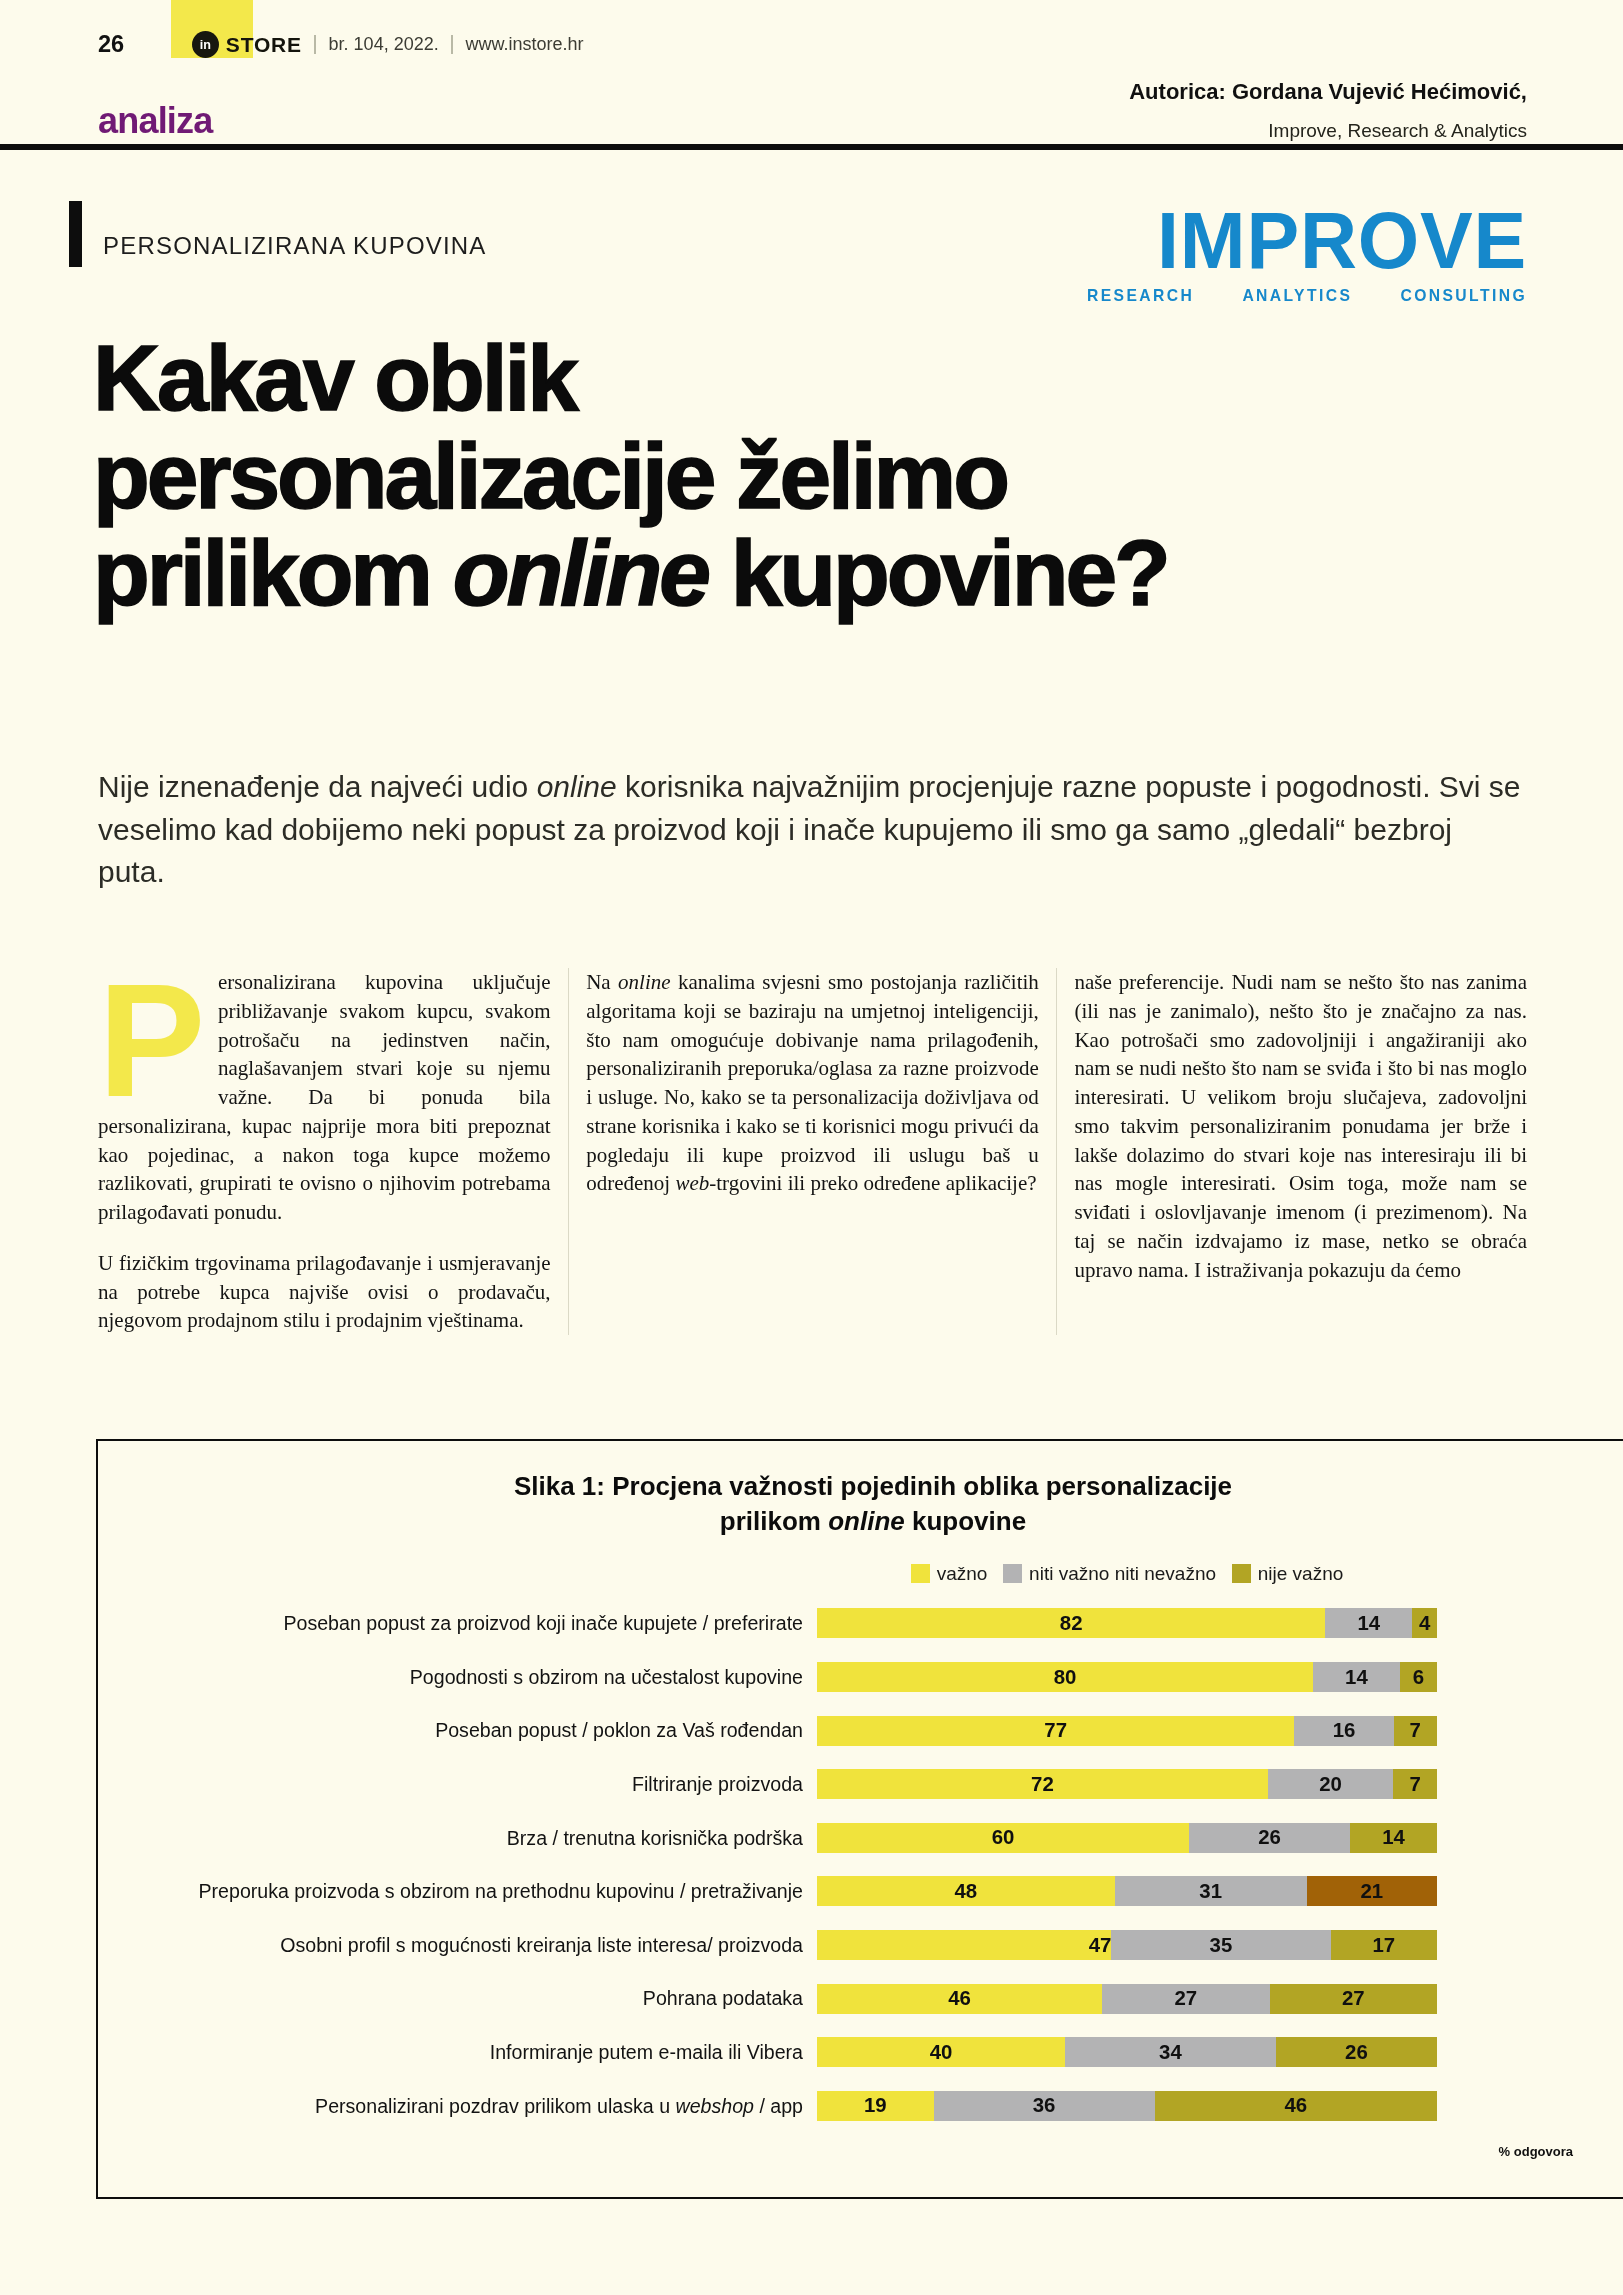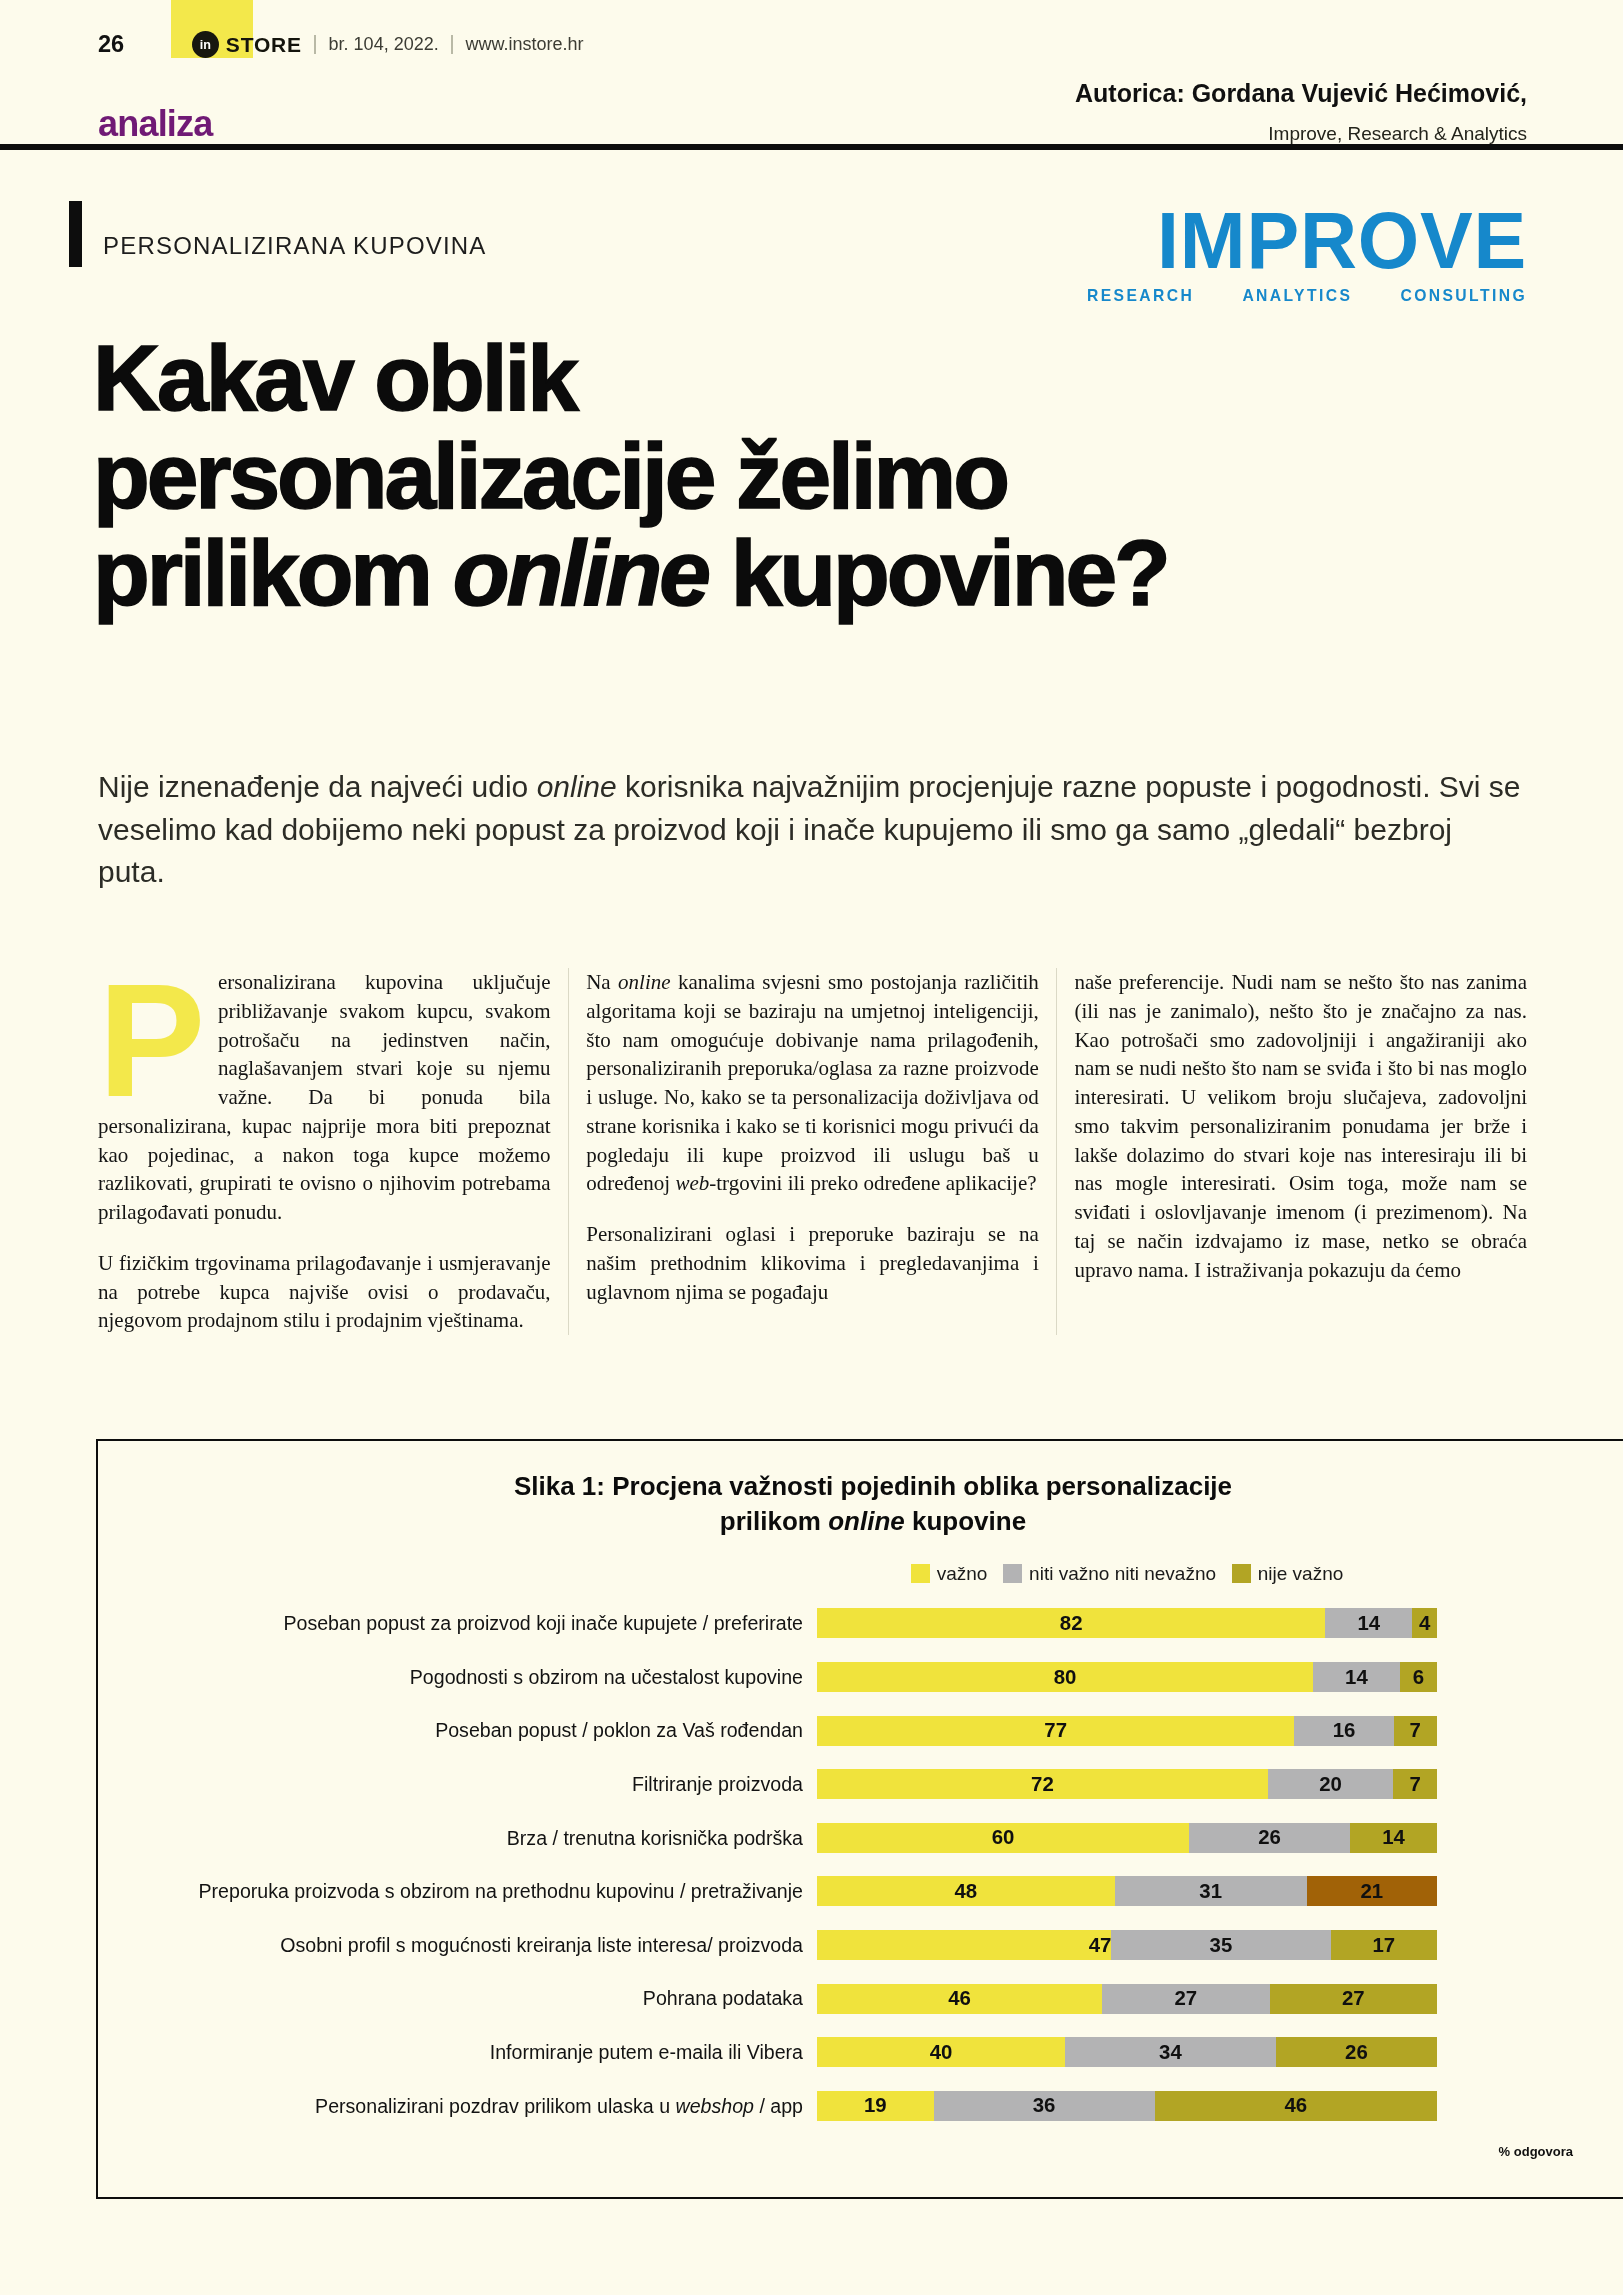--- a/index.html
+++ b/index.html
@@ -14,21 +14,21 @@
   .topbar { position:absolute; left:98px; top:31px; right:96px; display:flex; align-items:center; gap:12.6px; font-size:18px; color:#3c3c34; }
   .pagenum { font-weight:bold; font-size:23.6px; color:#111; margin-right:55px; }
   .logo { display:flex; align-items:center; gap:7px; }
   .logo-circle { width:27px; height:27px; border-radius:50%; background:#17170f; color:#fff; font-weight:bold; font-size:12.6px; display:flex; align-items:center; justify-content:center; }
   .logo-store { font-weight:800; font-size:21px; color:#14140c; letter-spacing:0.8px; }
   .vsep { width:1.6px; height:19px; background:#b9b9a6; }
   
   .section-row { position:absolute; left:98px; right:96px; top:79px; display:flex; justify-content:space-between; align-items:flex-end; }
   .section-title { font-size:36px; font-weight:800; letter-spacing:-0.8px; color:#701a75; }
   .author { text-align:right; }
-  .author-main { font-weight:bold; font-size:25px; color:#101010; }
+  .author-main { font-weight:bold; font-size:22px; color:#101010; }
   .author-sub { font-size:19px; margin-top:15px; color:#24241c; }
   .rule { position:absolute; left:0; top:144px; width:1623px; height:5.5px; background:#0d0d0d; }
   
   .kicker-bar { position:absolute; left:69px; top:201px; width:13.4px; height:66px; background:#0d0d0d; }
   .kicker { position:absolute; left:103px; top:232px; font-size:24px; letter-spacing:1.2px; color:#1d1d1d; }
   .improve { position:absolute; right:96px; top:203px; width:440px; }
   .improve-name { font-size:79px; font-weight:800; color:#1688cb; letter-spacing:0.8px; line-height:0.95; text-align:right; }
   .improve-tags { display:flex; justify-content:space-between; margin-top:9.4px; color:#1688cb; font-weight:bold; font-size:15.7px; letter-spacing:2.4px; }
   
   .headline { position:absolute; left:93px; top:330px; width:1469px; font-size:93px; font-weight:800; line-height:1.05; letter-spacing:-3.1px; color:#0b0b0b; -webkit-text-stroke:1.6px #0b0b0b; }
@@ -104,21 +104,20 @@
 
   <p class="lead">Nije iznenađenje da najveći udio <i>online</i> korisnika najvažnijim procjenjuje razne popuste i pogodnosti. Svi se veselimo kad dobijemo neki popust za proizvod koji i inače kupujemo ili smo ga samo „gledali“ bezbroj puta.</p>
 
   <div class="cols">
     <div class="col">
       <p><span class="dropcap">P</span><span>ersonalizirana kupovina uključuje približavanje svakom kupcu, svakom potrošaču na jedinstven način, naglašavanjem stvari koje su njemu važne. Da bi ponuda bila personalizirana, kupac najprije mora biti prepoznat kao pojedinac, a nakon toga kupce možemo razlikovati, grupirati te ovisno o njihovim potrebama prilagođavati ponudu.</span></p>
       <p>U fizičkim trgovinama prilagođavanje i usmjeravanje na potrebe kupca najviše ovisi o prodavaču, njegovom prodajnom stilu i prodajnim vještinama.</p>
     </div>
     <div class="col">
       <p>Na <i>online</i> kanalima svjesni smo postojanja različitih algoritama koji se baziraju na umjetnoj inteligenciji, što nam omogućuje dobivanje nama prilagođenih, personaliziranih preporuka/oglasa za razne proizvode i usluge. No, kako se ta personalizacija doživljava od strane korisnika i kako se ti korisnici mogu privući da pogledaju ili kupe proizvod ili uslugu baš u određenoj <i>web</i>-trgovini ili preko određene aplikacije?</p>
-      <p>Personalizirani oglasi i preporuke baziraju se na našim prethodnim klikovima i pregledavanjima i uglavnom njima se pogađaju</p>
     </div>
     <div class="col">
       <p>naše preferencije. Nudi nam se nešto što nas zanima (ili nas je zanimalo), nešto što je značajno za nas. Kao potrošači smo zadovoljniji i angažiraniji ako nam se nudi nešto što nam se sviđa i što bi nas moglo interesirati. U velikom broju slučajeva, zadovoljni smo takvim personaliziranim ponudama jer brže i lakše dolazimo do stvari koje nas interesiraju ili bi nas mogle interesirati. Osim toga, može nam se sviđati i oslovljavanje imenom (i prezimenom). Na taj se način izdvajamo iz mase, netko se obraća upravo nama. I istraživanja pokazuju da ćemo</p>
     </div>
   </div>
 
   <div class="chart-box">
     <div class="chart-title">
       <div>Slika 1: Procjena važnosti pojedinih oblika personalizacije</div>
       <div>prilikom <i>online</i> kupovine</div>

